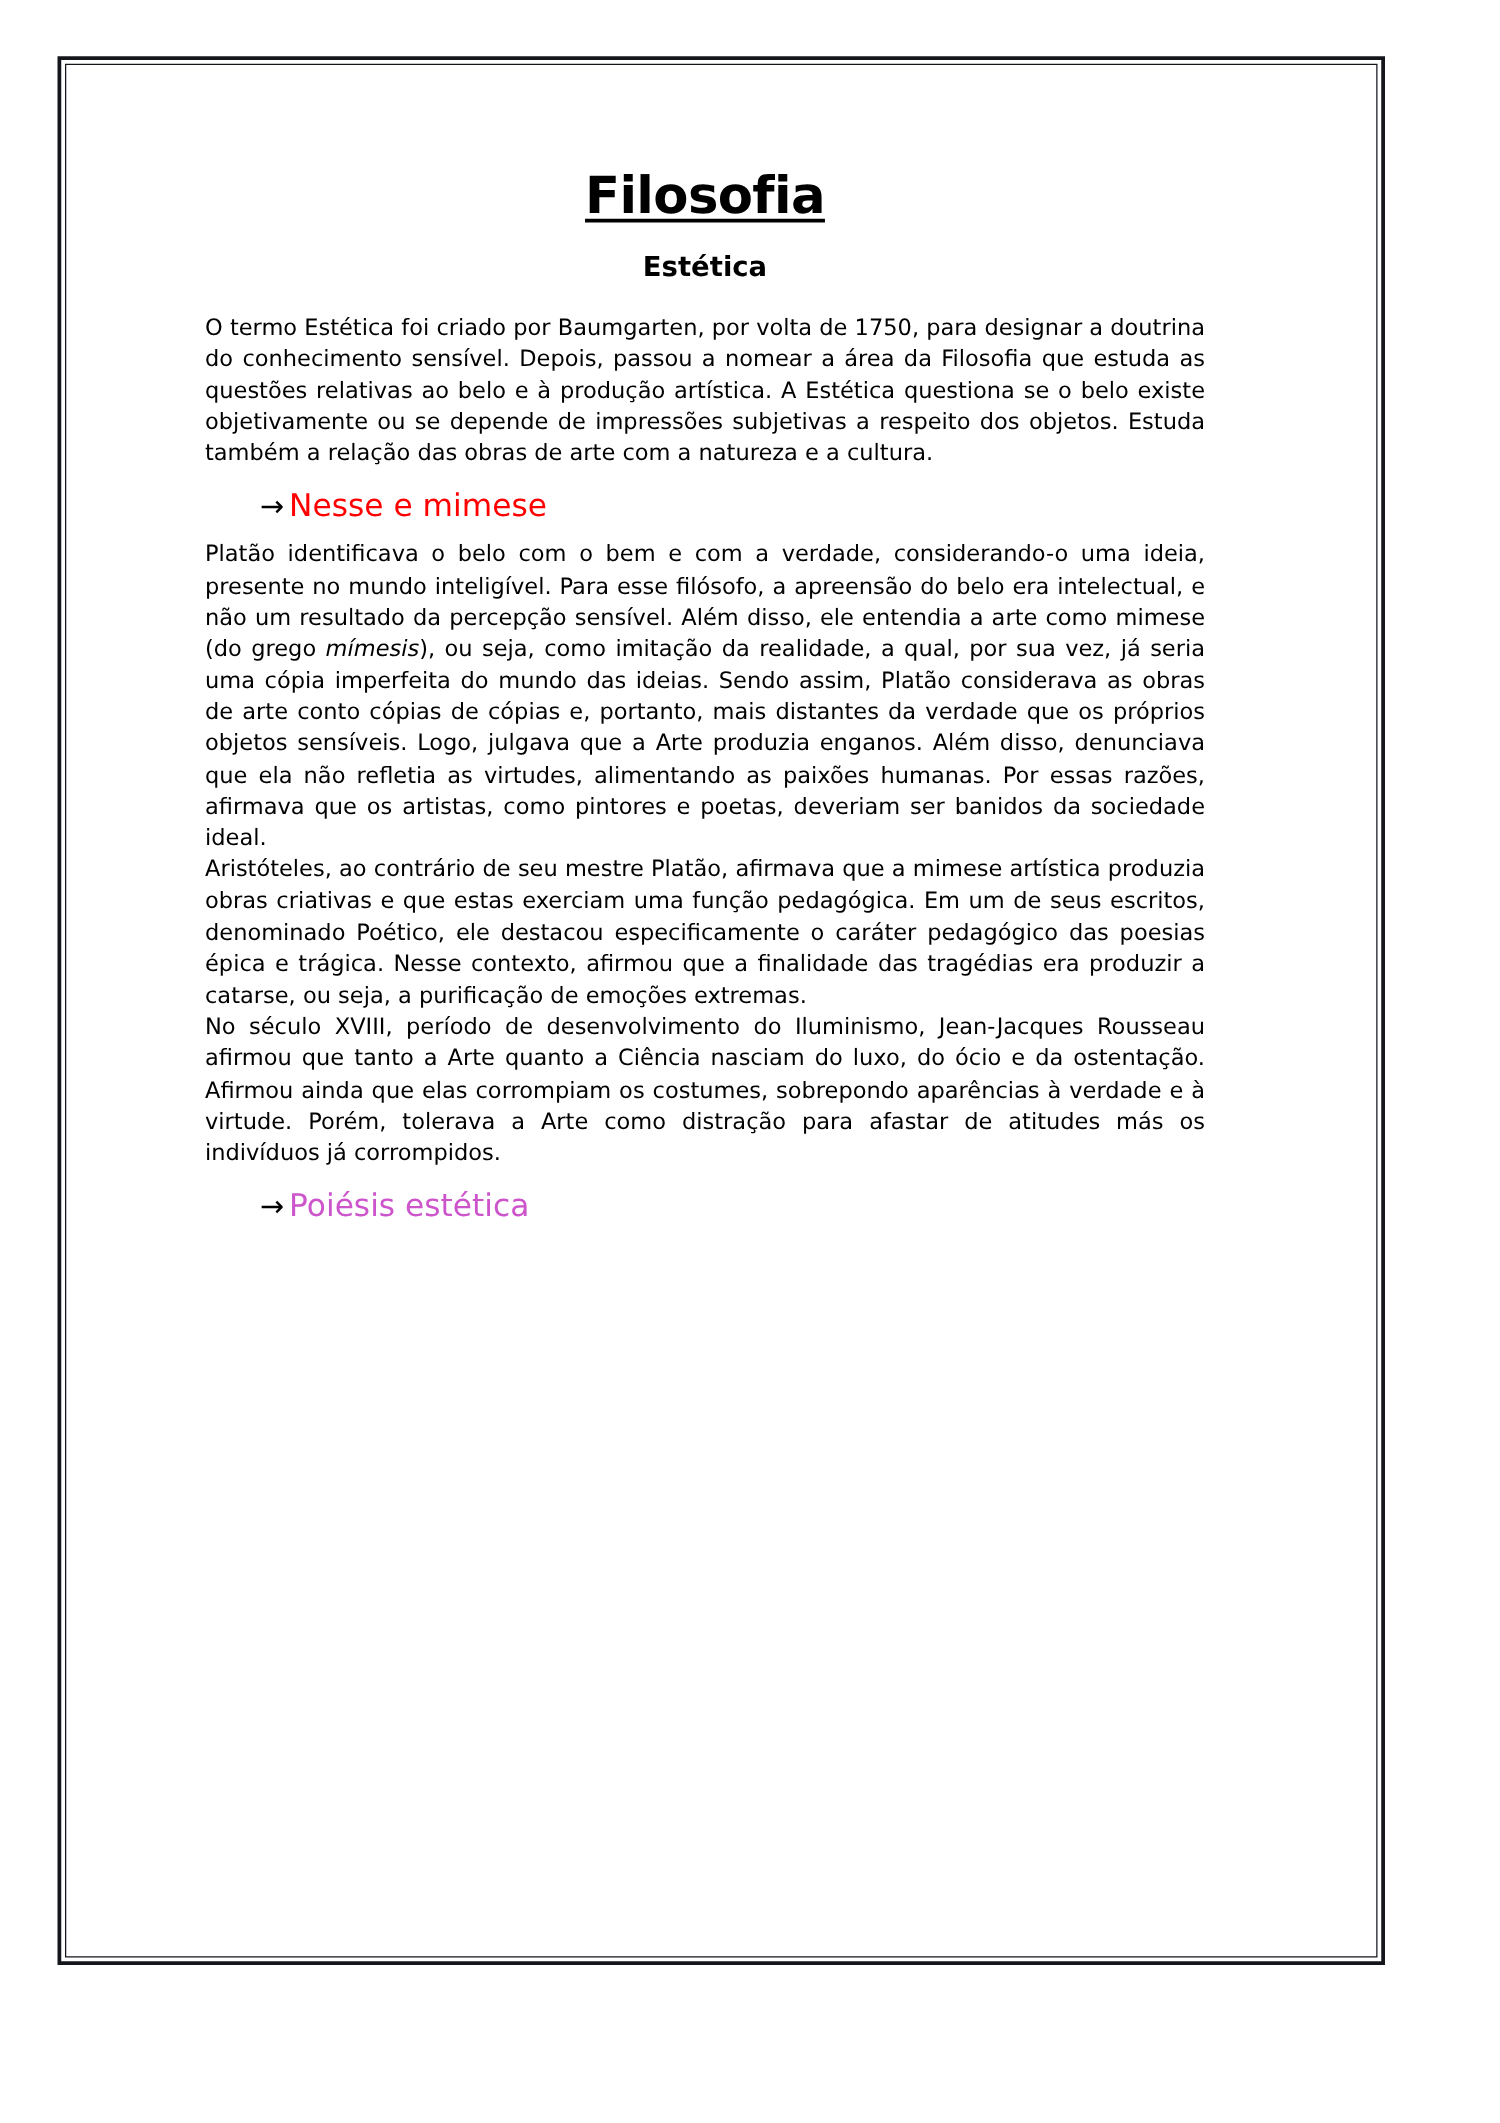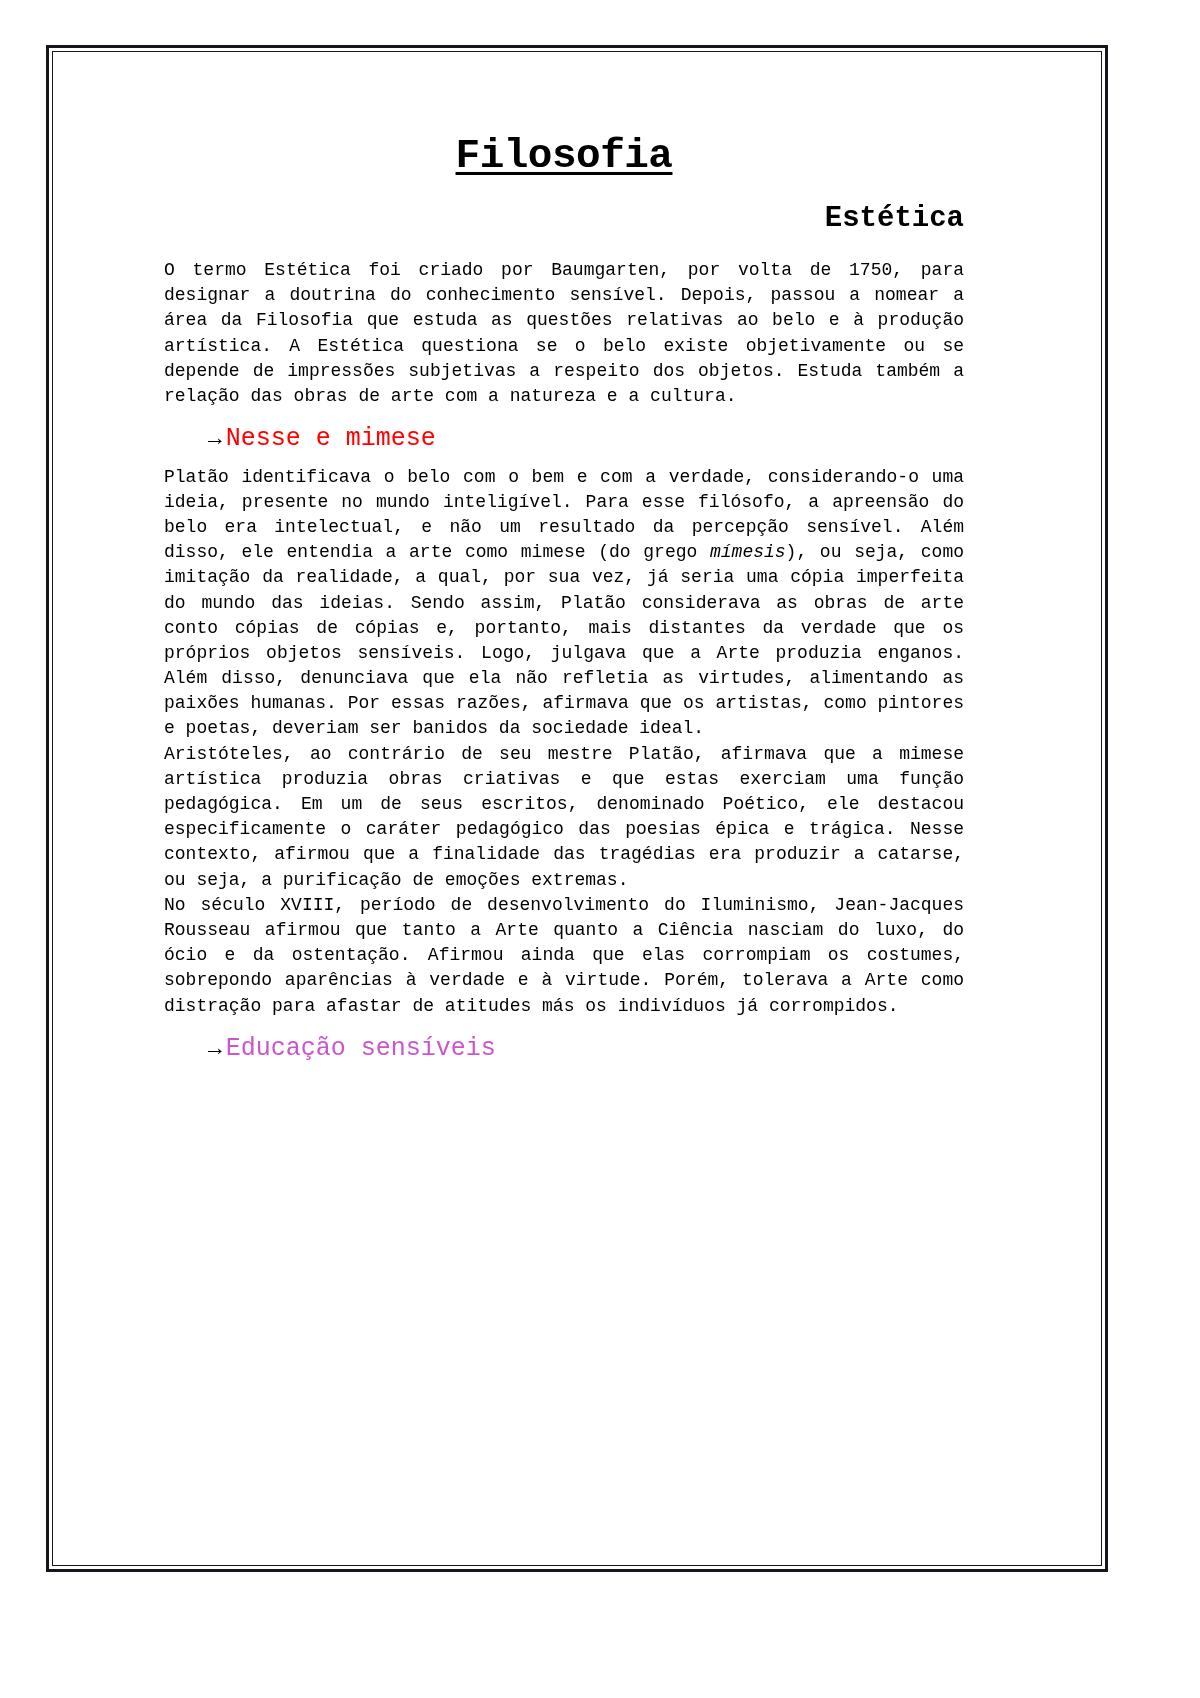--- a/index.html
+++ b/index.html
@@ -18,21 +18,20 @@
   
   .page-frame {
     position: absolute;
     left: 46px;
     top: 45px;
     width: 1062px;
     height: 1527px;
     border: 3px solid #15161c;
     box-sizing: border-box;
     background: #ffffff;
-    font-family: Liberation Mono, monospace;
   }
   .page-frame-inner {
     position: absolute;
     left: 3px;
     top: 3px;
     right: 3px;
     bottom: 3px;
     border: 1px solid #15161c;
     box-sizing: border-box;
     background: #ffffff;
@@ -54,22 +53,22 @@
     letter-spacing: -0.5px;
     line-height: 1.15;
   }
   .doc-title span.ul {
     text-decoration: underline;
     text-underline-offset: 5px;
     text-decoration-thickness: 3px;
   }
   .doc-subtitle {
     margin: 22px 0 0 0;
-    text-align: right;
-    font-size: 29px;
+    text-align: center;
+    font-size: 22px;
     font-weight: bold;
     line-height: 1.2;
   }
 
   .section-heading {
     margin: 14px 0 9px 0;
     padding-left: 44px;
     font-size: 25px;
     line-height: 1.3;
     white-space: nowrap;
@@ -110,17 +109,17 @@
     <div class="section-heading">
       <span class="arrow">→</span><span class="label" style="color:#FF0000;">Nesse e mimese</span>
     </div>
     <p class="body"><span>Platão identificava o belo com o bem e com a verdade, considerando-o uma ideia, presente no mundo inteligível. Para esse filósofo, a apreensão do belo era intelectual, e não um resultado da percepção sensível. Além disso, ele entendia a arte como mimese (do grego </span><span class="ital">mímesis</span><span>), ou seja, como imitação da realidade, a qual, por sua vez, já seria uma cópia imperfeita do mundo das ideias. Sendo assim, Platão considerava as obras de arte conto cópias de cópias e, portanto, mais distantes da verdade que os próprios objetos sensíveis. Logo, julgava que a Arte produzia enganos. Além disso, denunciava que ela não refletia as virtudes, alimentando as paixões humanas. Por essas razões, afirmava que os artistas, como pintores e poetas, deveriam ser banidos da sociedade ideal.</span></p>
 
     <p class="body">Aristóteles, ao contrário de seu mestre Platão, afirmava que a mimese artística produzia obras criativas e que estas exerciam uma função pedagógica. Em um de seus escritos, denominado Poético, ele destacou especificamente o caráter pedagógico das poesias épica e trágica. Nesse contexto, afirmou que a finalidade das tragédias era produzir a catarse, ou seja, a purificação de emoções extremas.</p>
 
     <p class="body">No século XVIII, período de desenvolvimento do Iluminismo, Jean-Jacques Rousseau afirmou que tanto a Arte quanto a Ciência nasciam do luxo, do ócio e da ostentação. Afirmou ainda que elas corrompiam os costumes, sobrepondo aparências à verdade e à virtude. Porém, tolerava a Arte como distração para afastar de atitudes más os indivíduos já corrompidos.</p>
 
     <div class="section-heading">
-      <span class="arrow">→</span><span class="label" style="color:#CC55CC;">Educação sensíveis</span>
+      <span class="arrow">→</span><span class="label" style="color:#CC55CC;">Poiésis estética</span>
     </div>
 
   </div>
 </div>
 
 </body></html>

